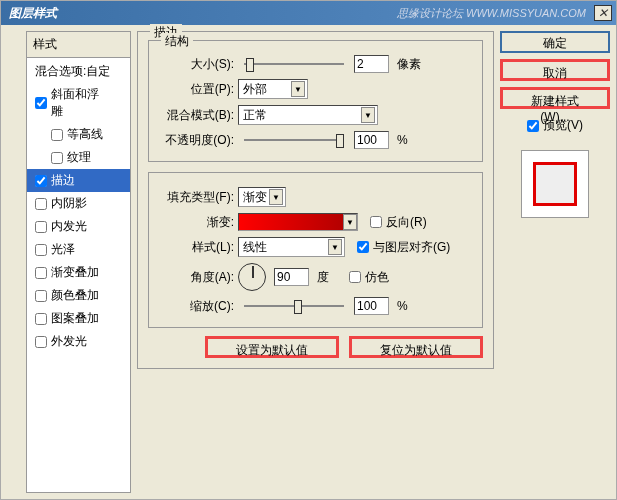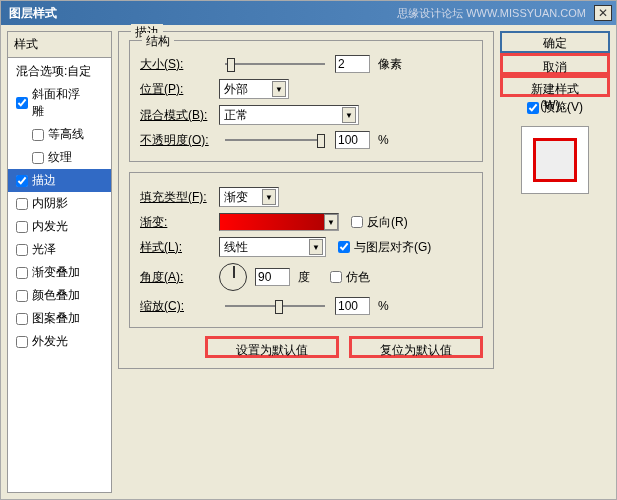--- a/index.html
+++ b/index.html
@@ -1,46 +1,46 @@
 <!DOCTYPE html>
 <html><head>
 <meta charset="utf-8">
 <style>
 * { box-sizing: border-box; margin: 0; padding: 0; font-family: "SimSun", "Microsoft YaHei", sans-serif; font-size: 12px; }
 body { background: #ece9d8; width: 617px; height: 500px; overflow: hidden; border: 1px solid #aaa; }
-.titlebar { background: linear-gradient(to right, #3a6ea5, #5a8ec5); color: #fff; height: 24px; display: flex; align-items: center; padding: 0 4px; }
+.titlebar { background: linear-gradient(to right, #3a6ea5, #5a8ec5); color: #fff; height: 24px; display: flex; align-items: center; padding: 0 4px; font-style: italic; }
 .titlebar-text { flex: 1; font-weight: bold; padding-left: 4px; }
 .watermark { color: #d0d8e8; font-size: 11px; margin-right: 8px; }
 .close-btn { width: 18px; height: 16px; background: #ece9d8; border: 1px solid #333; display: flex; align-items: center; justify-content: center; font-size: 11px; cursor: pointer; color: #333; }
 .container { display: flex; height: calc(100% - 24px); padding: 6px; gap: 6px; }
-.styles-col { width: 105px; border: 1px solid #999; background: #fff; }
+.styles-col { width: 105px; border: 1px solid #999; background: #fff; margin-left: 19px; }
 .styles-header { background: #ece9d8; border-bottom: 1px solid #999; padding: 4px 6px; }
 .styles-list { padding: 2px 0; }
 .style-item { display: flex; align-items: center; padding: 3px 20px 3px 8px; cursor: pointer; gap: 4px; }
 .style-item.selected { background: #316ac5; color: #fff; }
 .style-sublabel { padding: 3px 4px 3px 8px; }
 .indent { padding-left: 24px; }
 input[type="checkbox"] { width: 12px; height: 12px; }
 .main-col { flex: 1; position: relative; }
 .fieldset { border: 1px solid #999; padding: 8px 10px 10px; margin-bottom: 8px; position: relative; }
 .fieldset-title { position: absolute; top: -8px; left: 12px; background: #ece9d8; padding: 0 4px; }
 .fieldset-inner { border: 1px solid #999; padding: 8px 10px 6px; position: relative; }
 .row { display: flex; align-items: center; margin: 6px 0; gap: 4px; }
-.row-label { width: 75px; text-align: left; text-decoration: underline; }
+.row-label { width: 75px; text-align: right; }
 .slider-track { width: 100px; height: 2px; background: #888; position: relative; margin: 0 6px; }
 .slider-thumb { position: absolute; top: -5px; width: 8px; height: 14px; background: #ece9d8; border: 1px solid #333; }
 .num-input { width: 35px; height: 18px; border: 1px inset #999; background: #fff; padding: 0 2px; text-align: left; }
 .dropdown { height: 20px; border: 1px inset #999; background: #fff; display: flex; align-items: center; padding: 0 2px 0 4px; cursor: pointer; }
 .dropdown-arrow { width: 14px; height: 16px; background: #ece9d8; border: 1px solid #888; display: flex; align-items: center; justify-content: center; margin-left: auto; font-size: 8px; }
 .gradient-box { width: 120px; height: 18px; border: 1px inset #999; background: linear-gradient(to right, #ff0000, #aa0000); display: flex; align-items: center; cursor: pointer; }
 .angle-dial { width: 28px; height: 28px; border: 1px solid #333; border-radius: 50%; background: #ece9d8; position: relative; display: inline-block; }
 .angle-line { position: absolute; width: 2px; height: 12px; background: #333; left: 50%; top: 2px; transform-origin: bottom center; }
 .btn { background: #ece9d8; border: 3px solid #ef4444; padding: 3px 28px; cursor: pointer; height: 22px; }
 .btn-row { display: flex; gap: 10px; justify-content: flex-end; margin-top: 8px; }
-.right-col { width: 110px; display: flex; flex-direction: column; align-items: stretch; }
+.right-col { width: 110px; display: flex; flex-direction: column; gap: 6px; align-items: stretch; }
 .right-col .btn { width: 100%; }
 .btn.primary { border: 2px solid #3a6ea5; padding: 2px 12px; }
 .preview-row { display: flex; align-items: flex-end; justify-content: center; padding: 2px 0; gap: 4px; }
 .swatch-box { width: 68px; height: 68px; border: 1px solid #999; background: #fff; margin: 8px auto 0; display: flex; align-items: center; justify-content: center; }
 .swatch { width: 44px; height: 44px; border: 3px solid #e00000; background: #eee; }
 .ck { display: flex; align-items: center; gap: 4px; cursor: pointer; }
 .unit { margin-left: 4px; }
 </style>
 </head>
 <body>
@@ -140,21 +140,21 @@
               <div class="slider-thumb" style="left:92px"></div>
             </div>
           <input class="num-input" value="100" style="">
           <span class="unit">%</span>
         </div>
       </div>
 
       <div class="fieldset-inner" style="margin-top:10px">
         <div class="row">
           <span class="row-label">填充类型(F):</span>
-          <div class="dropdown" style="width:60px">
+          <div class="dropdown" style="width:48px">
             <span>渐变</span>
             <span class="dropdown-arrow">▼</span>
           </div>
         </div>
         <div class="row">
           <span class="row-label">渐变:</span>
           <div class="gradient-box">
             <span class="dropdown-arrow" style="margin-left:auto">▼</span>
           </div>
           <label class="ck" style="margin-left:8px">

